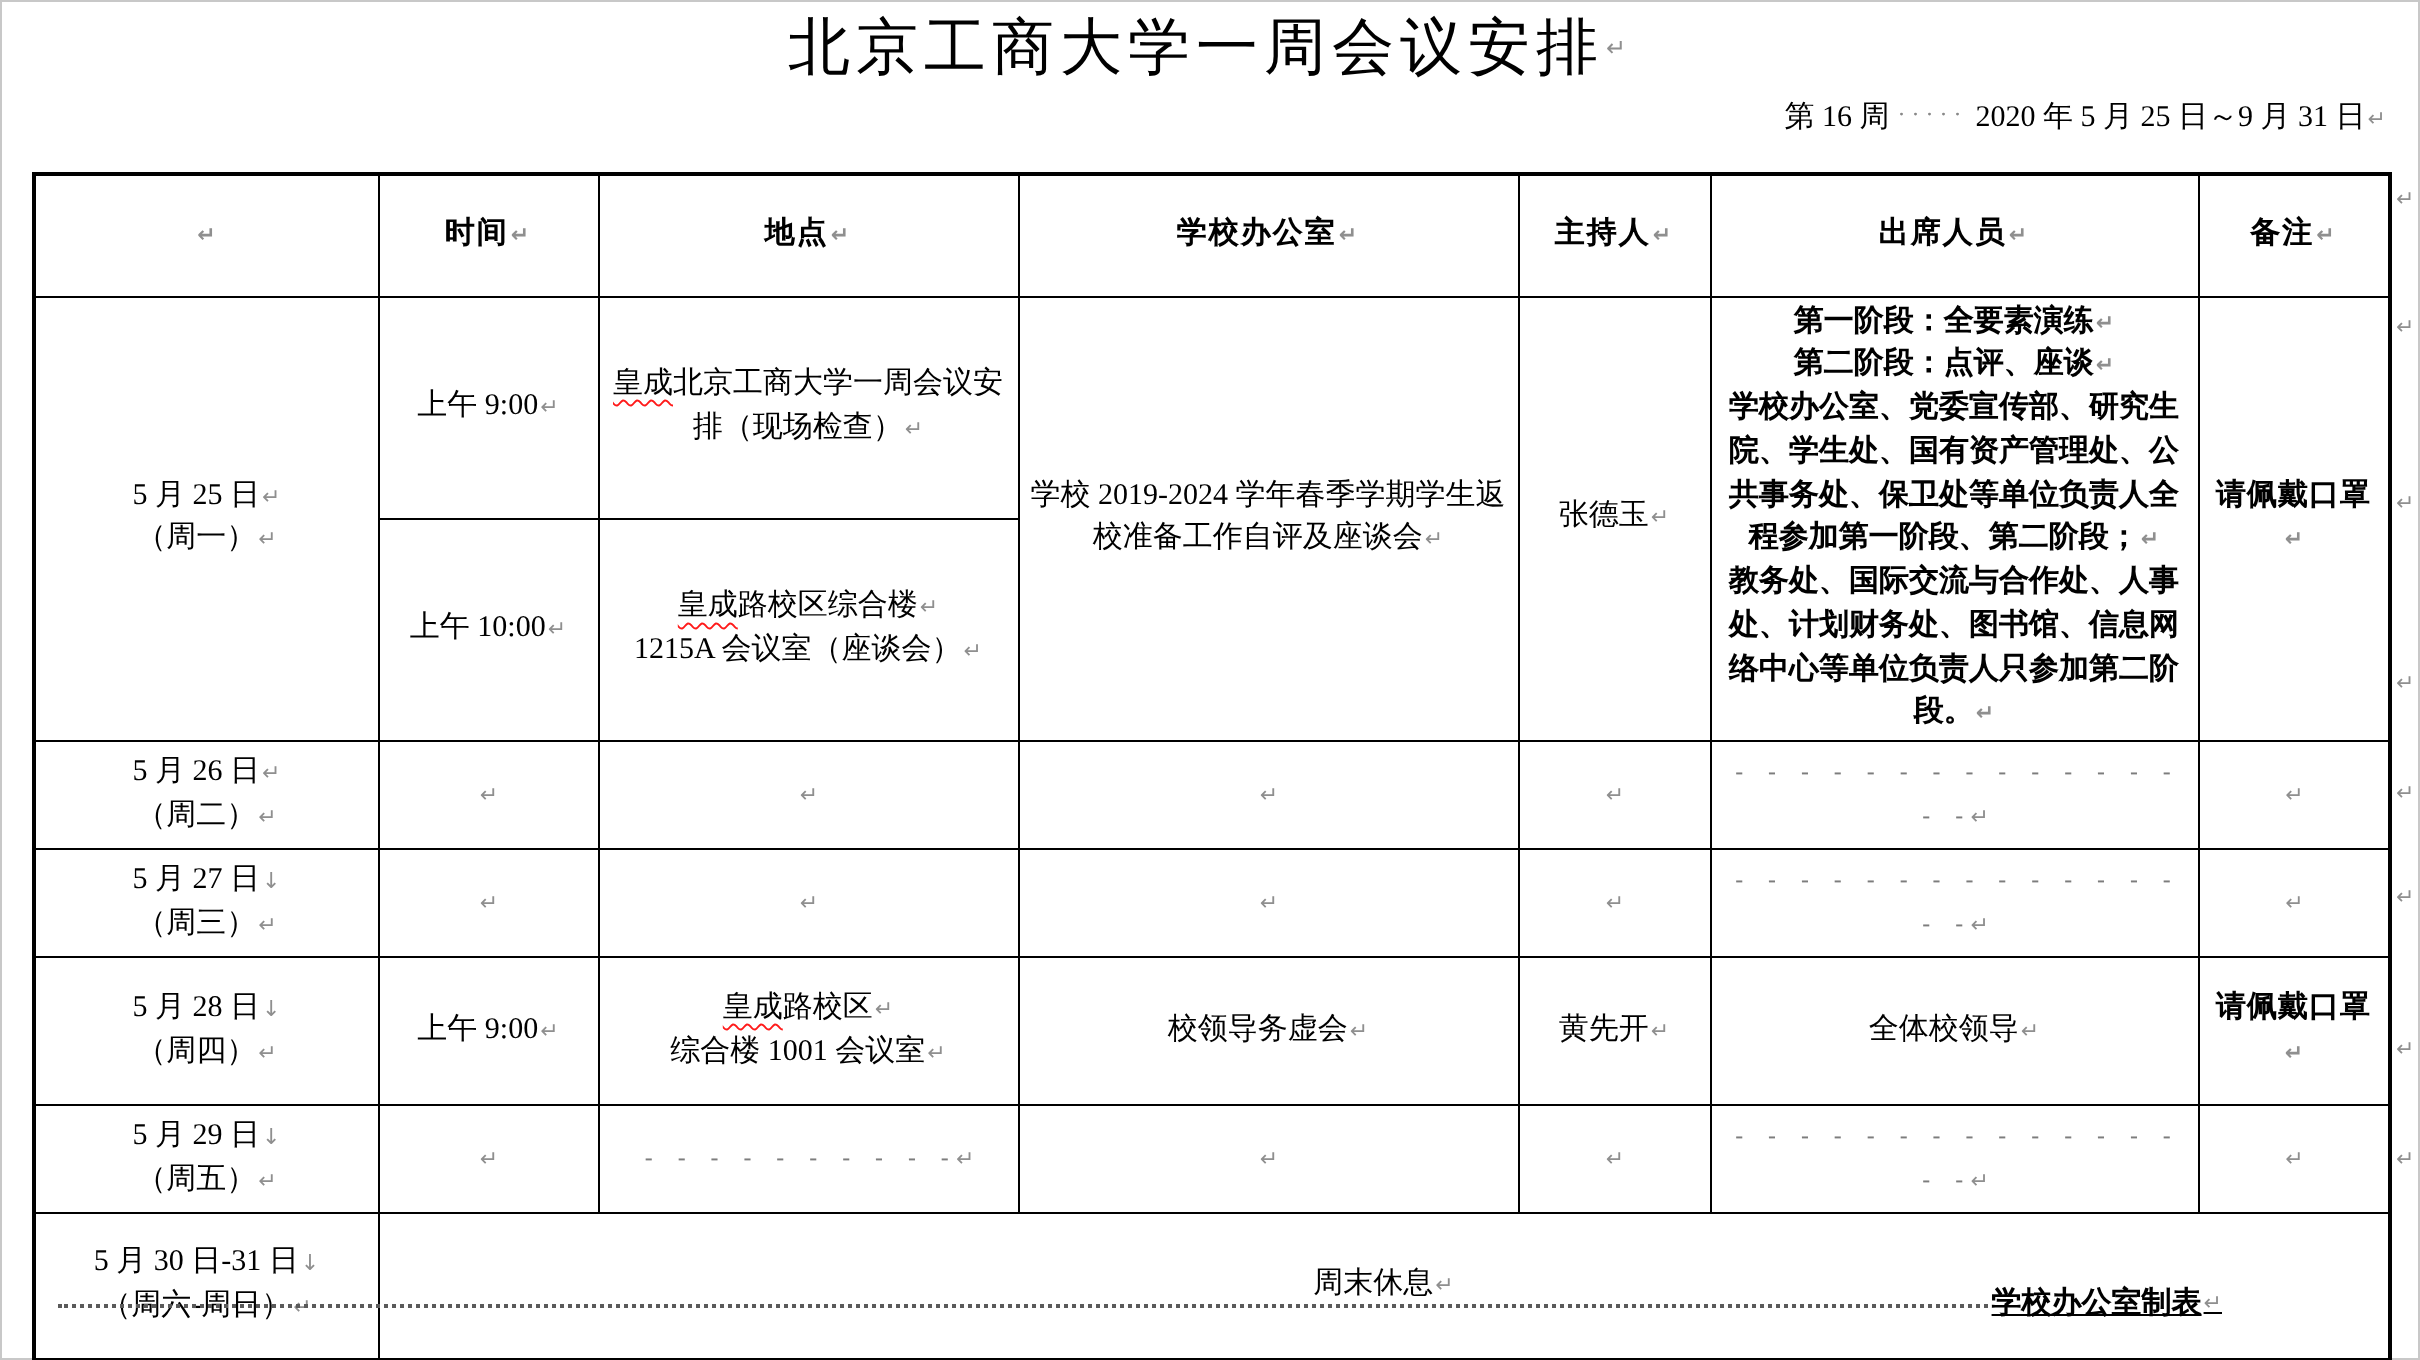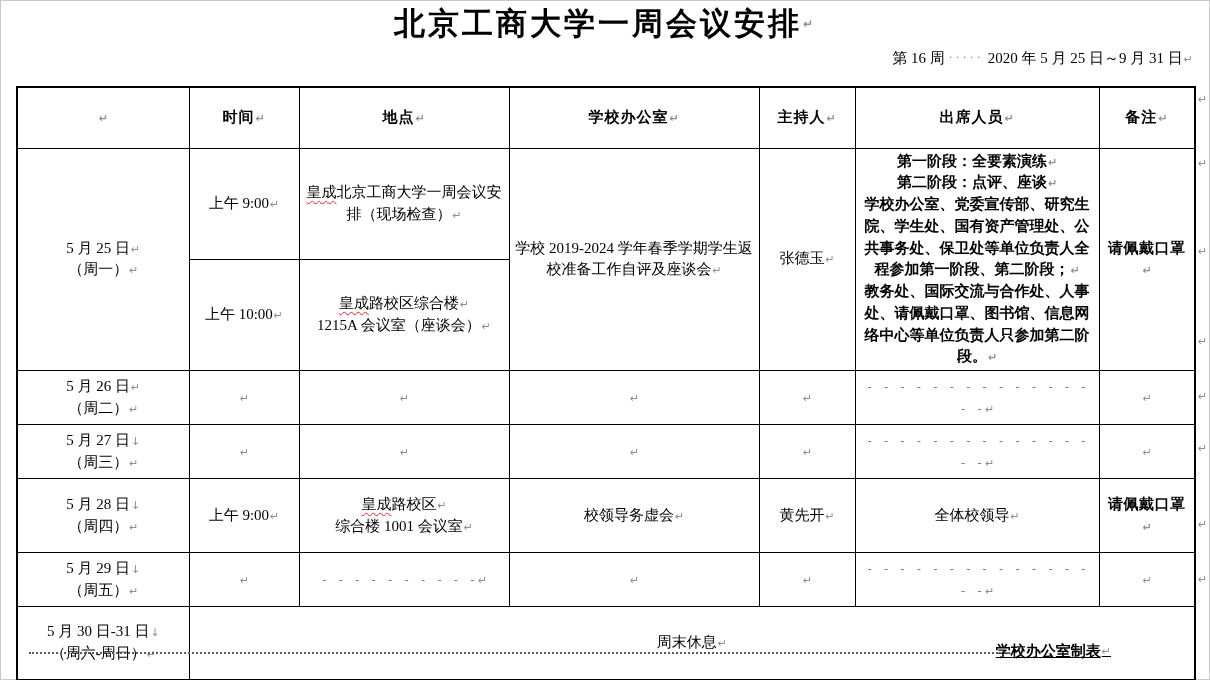--- a/index.html
+++ b/index.html
@@ -1,21 +1,21 @@
 <!DOCTYPE html>
 <html><head>
 <meta charset="utf-8">
 <style>
   html,body{margin:0;padding:0;background:#fff;}
   body{width:1210px;height:680px;position:relative;overflow:hidden;
        font-family:"Liberation Serif",serif;color:#000;}
   .page{position:absolute;inset:0;border:1px solid #c8c8c8;box-sizing:border-box;background:#fff;}
 
   .doc-title{position:absolute;top:2px;left:0;width:100%;text-align:center;
-    font-family:"Liberation Sans",sans-serif;font-weight:bold;font-size:31px;letter-spacing:3px;}
+    font-family:"Liberation Sans",sans-serif;font-weight:normal;font-size:31px;letter-spacing:3px;}
   .doc-title .mark{font-size:12px;vertical-align:6px;}
 
   .subtitle{position:absolute;top:48px;left:0;width:1192px;text-align:right;font-size:15px;}
   .subtitle .leader{color:#888;letter-spacing:3px;font-size:12px;vertical-align:2px;padding:0 4px;}
 
   table.sched{position:absolute;top:85px;left:15px;width:1178px;border-collapse:collapse;
     table-layout:fixed;border:2px solid #000;}
   table.sched td{border:1px solid #000;text-align:center;vertical-align:middle;
     font-size:15px;padding:2px 4px;overflow:hidden;line-height:1.45;}
   tr.h-header{height:61px}
@@ -90,21 +90,21 @@
         <div><span>（周一）</span><span class="mark">↵</span></div>
       </td>
       <td><span>上午 9:00</span><span class="mark">↵</span></td>
       <td><span class="squiggle">皇成</span><span>北京工商大学一周会议安排（现场检查）</span><span class="mark">↵</span></td>
       <td rowspan="2" class="content-main"><span>学校 2019-2024 学年春季学期学生返校准备工作自评及座谈会</span><span class="mark">↵</span></td>
       <td rowspan="2"><span>张德玉</span><span class="mark">↵</span></td>
       <td rowspan="2" class="attendees">
         <div><span>第一阶段：全要素演练</span><span class="mark">↵</span></div>
         <div><span>第二阶段：点评、座谈</span><span class="mark">↵</span></div>
         <div><span>学校办公室、党委宣传部、研究生院、学生处、国有资产管理处、公共事务处、保卫处等单位负责人全程参加第一阶段、第二阶段；</span><span class="mark">↵</span></div>
-        <div><span>教务处、国际交流与合作处、人事处、请佩戴口罩、图书馆、信息网络中心等单位负责人只参加第二阶段。</span><span class="mark">↵</span></div>
+        <div><span>教务处、国际交流与合作处、人事处、计划财务处、图书馆、信息网络中心等单位负责人只参加第二阶段。</span><span class="mark">↵</span></div>
       </td>
       <td rowspan="2" class="remark-b"><span>请佩戴口罩</span><span class="mark">↵</span></td>
     </tr>
 
     <tr class="h-m2">
       <td><span>上午 10:00</span><span class="mark">↵</span></td>
       <td>
         <div><span class="squiggle">皇成</span><span>路校区综合楼</span><span class="mark">↵</span></div>
         <div><span>1215A 会议室（座谈会）</span><span class="mark">↵</span></div>
       </td>

